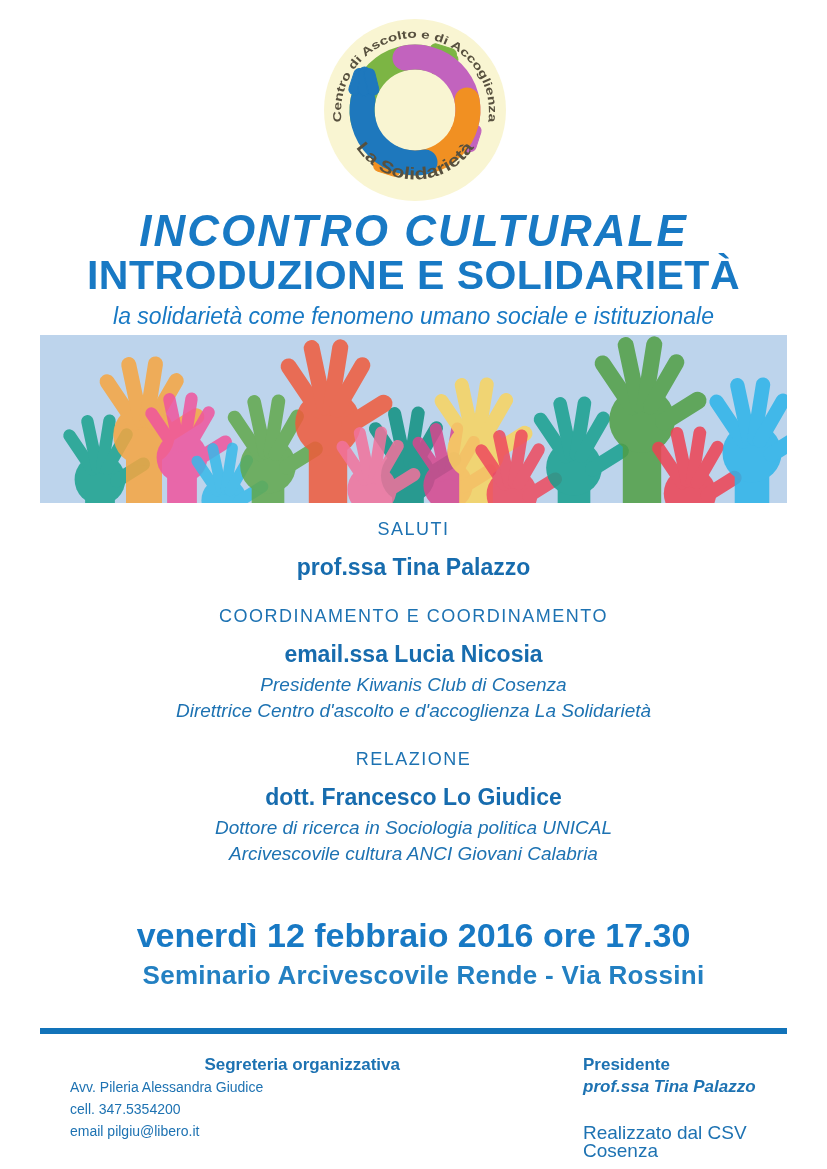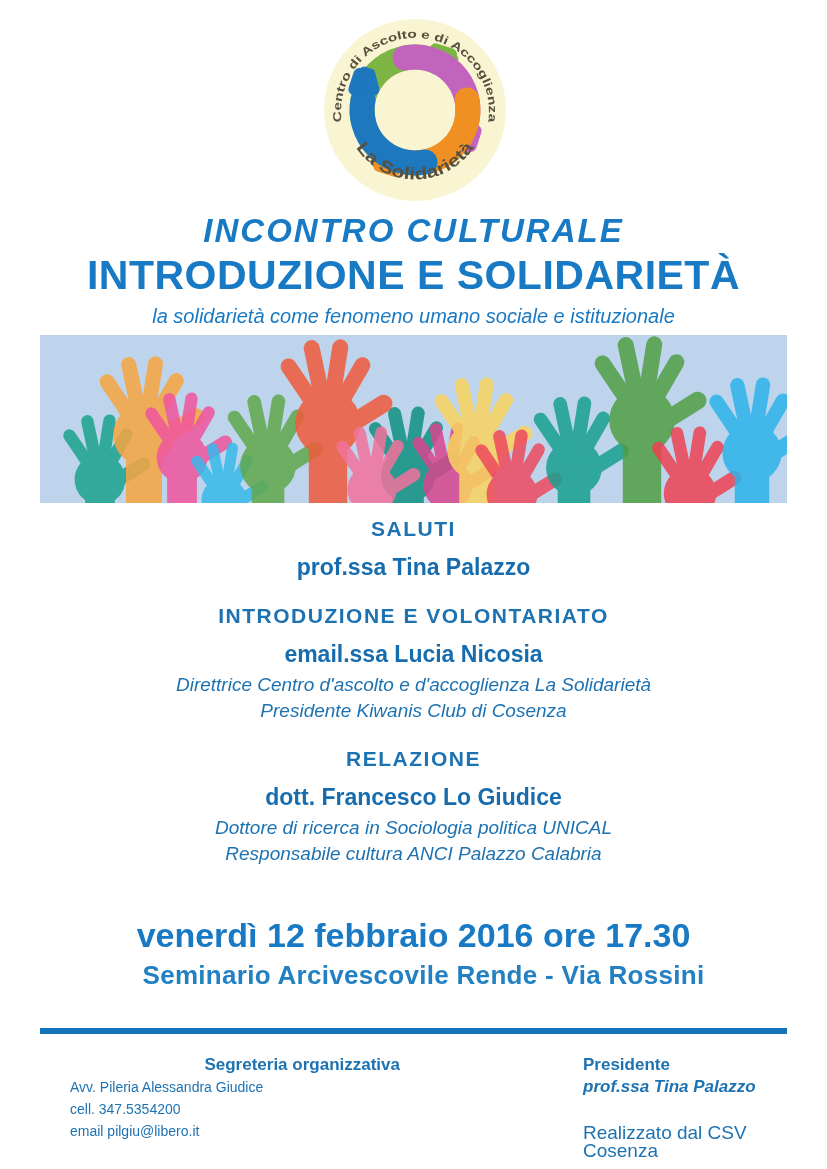--- a/index.html
+++ b/index.html
@@ -8,42 +8,42 @@
     width:827px;height:1169px;
     font-family:"Liberation Sans", sans-serif;
     overflow:hidden;
     color:#1d72b2;
   }
   
   .logo-wrap{position:absolute;left:323px;top:18px;width:184px;height:184px;}
   
   .header{position:absolute;left:0;top:212px;width:827px;text-align:center;}
   .kicker{
-    font-size:33px;font-weight:bold;font-style:italic;
+    font-size:44px;font-weight:bold;font-style:italic;
     letter-spacing:2px;color:#1879c4;line-height:38px;
   }
   .main-title{
     font-size:41px;font-weight:bold;letter-spacing:.5px;
     color:#1879c4;line-height:46px;margin-top:2px;
   }
   .subtitle{
-    font-size:20px;font-style:italic;color:#1879c4;line-height:32px;margin-top:2px;
+    font-size:23px;font-style:italic;color:#1879c4;line-height:32px;margin-top:2px;
   }
   
   .banner{
     position:absolute;left:40px;top:335px;width:747px;height:168px;
     background:#bdd4ec;overflow:hidden;
   }
   .banner svg{display:block;}
   
   .program{position:absolute;left:0;top:516px;width:827px;text-align:center;}
   .sec{margin-bottom:22px;}
   .sec-heading{
-    font-size:21px;letter-spacing:1.5px;color:#1d72b2;
-    line-height:26px;margin-bottom:12px;font-weight:bold;
+    font-size:18px;letter-spacing:1.5px;color:#1d72b2;
+    line-height:26px;margin-bottom:12px;
   }
   .sec-name{
     font-size:23px;font-weight:bold;color:#176cae;
     line-height:27px;margin-bottom:4px;
   }
   .sec-role{
     font-size:19px;font-style:italic;color:#1d72b2;line-height:26px;
   }
   
   .when{position:absolute;left:0;top:914px;width:827px;text-align:center;}
@@ -140,31 +140,31 @@
 </div>
 
 <div class="program">
 
   <div class="sec">
     <div class="sec-heading">SALUTI</div>
     <div class="sec-name">prof.ssa Tina Palazzo</div>
   </div>
 
   <div class="sec">
-    <div class="sec-heading">INTRODUZIONE E VOLONTARIATO</div>
+    <div class="sec-heading">COORDINAMENTO E COORDINAMENTO</div>
     <div class="sec-name">email.ssa Lucia Nicosia</div>
+    <div class="sec-role">Presidente Kiwanis Club di Cosenza</div>
     <div class="sec-role">Direttrice Centro d'ascolto e d'accoglienza La Solidarietà</div>
-    <div class="sec-role">Presidente Kiwanis Club di Cosenza</div>
   </div>
 
   <div class="sec">
     <div class="sec-heading">RELAZIONE</div>
     <div class="sec-name">dott. Francesco Lo Giudice</div>
     <div class="sec-role">Dottore di ricerca in Sociologia politica UNICAL</div>
-    <div class="sec-role">Responsabile cultura ANCI Palazzo Calabria</div>
+    <div class="sec-role">Arcivescovile cultura ANCI Giovani Calabria</div>
   </div>
 
 </div>
 
 <div class="when">
   <div class="when-date">venerdì 12 febbraio 2016 ore 17.30</div>
   <div class="when-venue">Seminario Arcivescovile Rende - Via Rossini</div>
 </div>
 
 <div class="rule"></div>

